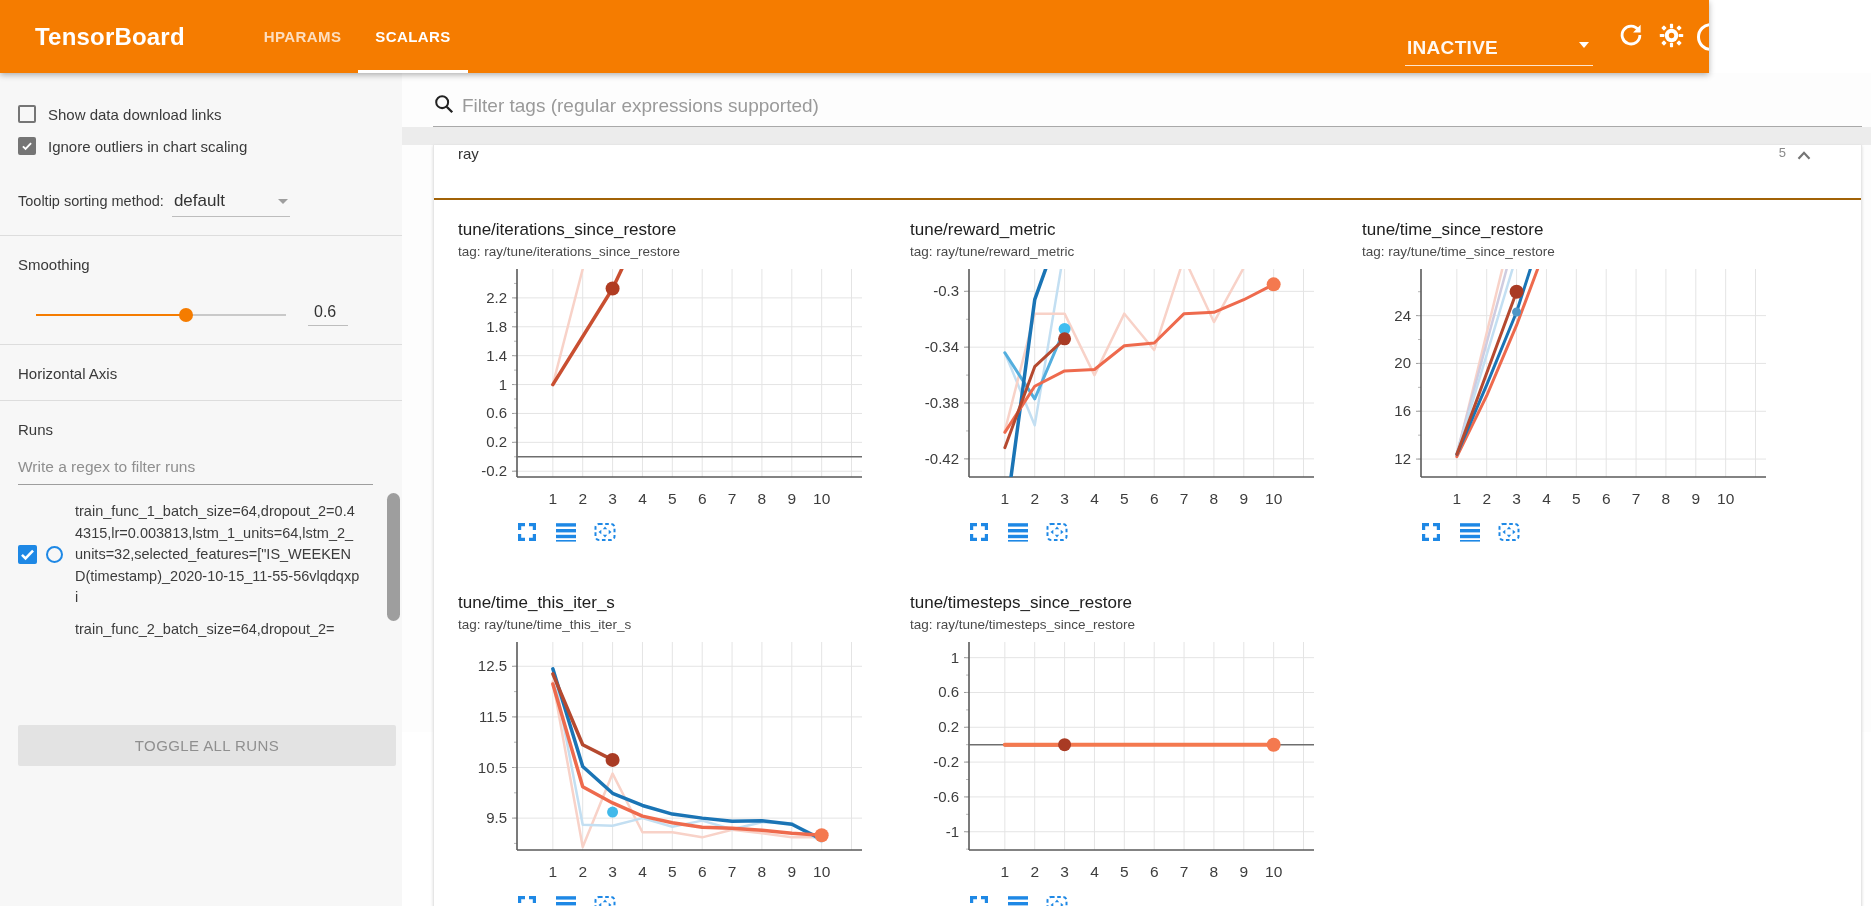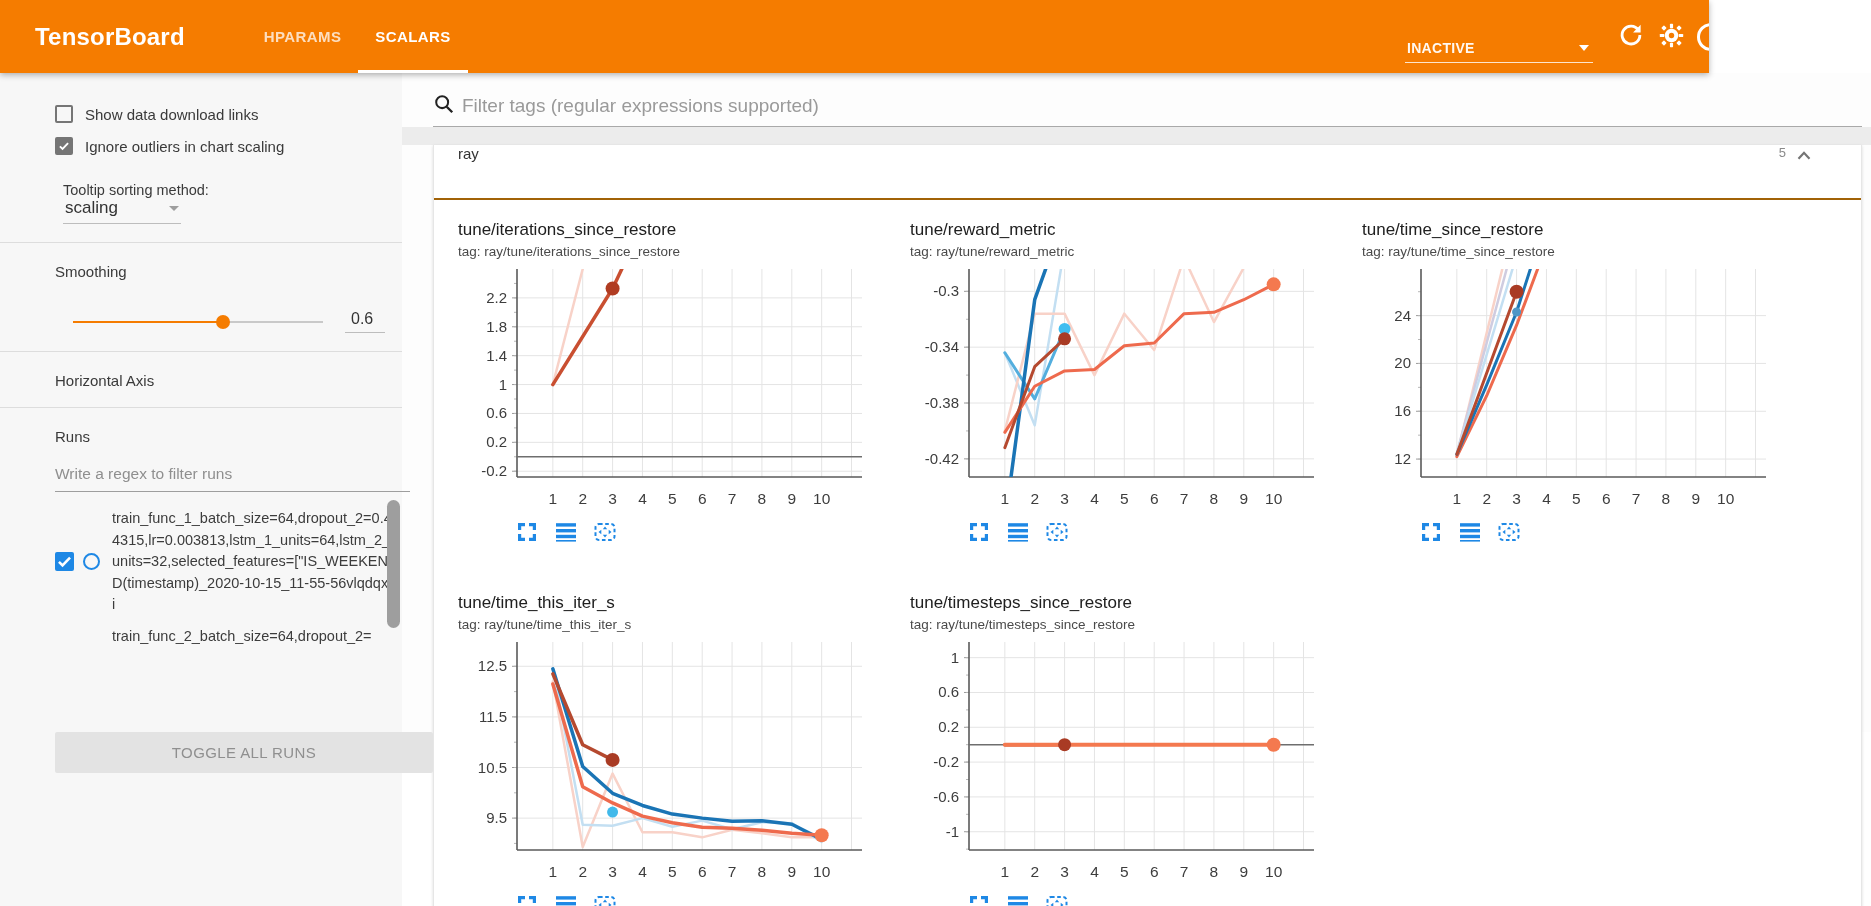--- a/index.html
+++ b/index.html
@@ -11,36 +11,36 @@
   header { position:absolute; top:0; left:0; width:1709px; height:73px; background:#f57c00;
     display:flex; align-items:center; box-shadow:0 2px 6px rgba(0,0,0,.3); z-index:50; overflow:hidden; }
   .logo { color:#fff; font-size:24px; font-weight:bold; margin-left:35px; letter-spacing:.2px; }
   .tabs { display:flex; height:100%; margin-left:62px; }
   .tab { color:rgba(255,255,255,.75); font-size:15px; font-weight:bold; letter-spacing:.4px;
     padding:0 17px; display:flex; align-items:center; position:relative; cursor:pointer; }
   .tab.active { color:#fff; }
   .tab.active::after { content:""; position:absolute; left:0; right:0; bottom:0; height:3px; background:#fff; }
   .header-right { position:absolute; right:0; top:0; height:100%; display:flex; align-items:center; }
   .status-select { width:188px; border-bottom:1px solid rgba(255,255,255,.8); color:rgba(255,255,255,.95);
-    font-size:14px; font-weight:bold; letter-spacing:.3px; padding:3px 2px 6px 2px; position:relative; margin-right:18px;margin-top:26px; }
+    font-size:19px; font-weight:bold; letter-spacing:.3px; padding:3px 2px 6px 2px; position:relative; margin-right:18px;margin-top:26px; }
   .caret { position:absolute; right:4px; top:8px; width:0; height:0;
     border-left:5px solid transparent; border-right:5px solid transparent; border-top:6px solid #fff; }
   .hbtn { width:40px; height:40px; display:flex; align-items:center; justify-content:center; }
   .help-circle { width:28px; height:28px; border:3px solid #fff; border-radius:50%; margin-left:6px; flex:none; }
 
   
   aside { position:absolute; top:73px; left:0; width:402px; height:833px; background:#f7f7f7; z-index:5; }
-  .sb-sec { padding:0 0 18px 55px; }
+  .sb-sec { padding:0 0 18px 18px; }
   .divider { border-top:1px solid #ddd; margin:0; }
   .cbrow { display:flex; align-items:center; margin-top:14px; }
   .cbox { width:18px; height:18px; border:2px solid #757575; border-radius:2px; background:transparent; flex:none; }
   .cbox.on { background:#757575; border-color:#757575; }
   .cbox svg { width:100%; height:100%; display:block; }
   .cblabel { font-size:15px; color:#3a3a3a; margin-left:12px; }
-  .tooltip-row { margin-top:27px; font-size:14.5px; color:#3a3a3a; display:flex; align-items:baseline;flex-direction:column; }
+  .tooltip-row { margin-top:36px; font-size:14.5px; color:#3a3a3a; display:flex; align-items:baseline; }
   .dd { font-size:17px; color:#333; border-bottom:1px solid #bdbdbd; padding:0 26px 5px 2px;
     margin-left:8px; position:relative; min-width:118px; }
   .dd .caret2 { position:absolute; right:2px; top:8px; width:0; height:0;
     border-left:5px solid transparent; border-right:5px solid transparent; border-top:5px solid #9e9e9e; }
   .sec-label { font-size:15px; color:#3a3a3a; padding-top:20px; }
   .slider-row { display:flex; align-items:center; margin-top:30px; }
   .slider { position:relative; width:250px; height:14px; margin-left:18px; }
   .slider .track { position:absolute; top:6px; left:0; right:0; height:2px; background:#c9c9c9; }
   .slider .fill { position:absolute; top:6px; left:0; height:2px; background:#f57c00; }
   .slider .thumb { position:absolute; top:0; width:14px; height:14px; border-radius:50%; background:#f57c00; }
@@ -145,21 +145,21 @@
             <svg viewBox="0 0 24 24">
               <path d="M5 12.5l4.5 4.5L19 7" fill="none" stroke="#fff" stroke-width="3.2"></path>
             </svg>
           </span>
           <span class="cblabel">Ignore outliers in chart scaling</span>
         </div>
       </div>
     <div class="tooltip-row">
       <span>Tooltip sorting method:</span>
       <span class="dd">
-        <span>scaling</span>
+        <span>default</span>
         <span class="caret2"></span>
       </span>
     </div>
   </div>
   <div class="divider"></div>
   <div class="sb-sec">
     <div class="sec-label">Smoothing</div>
     <div class="slider-row">
       <div class="slider">
         <div class="track"></div>

